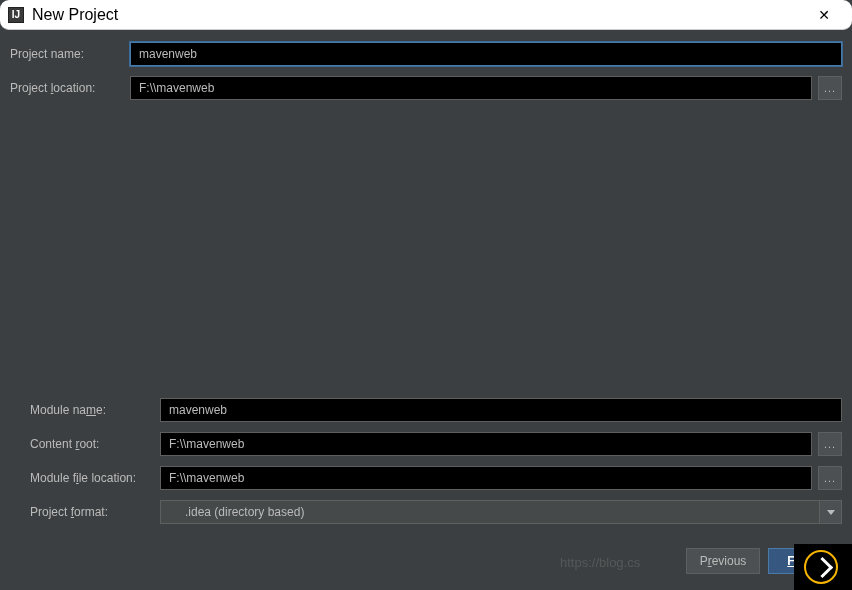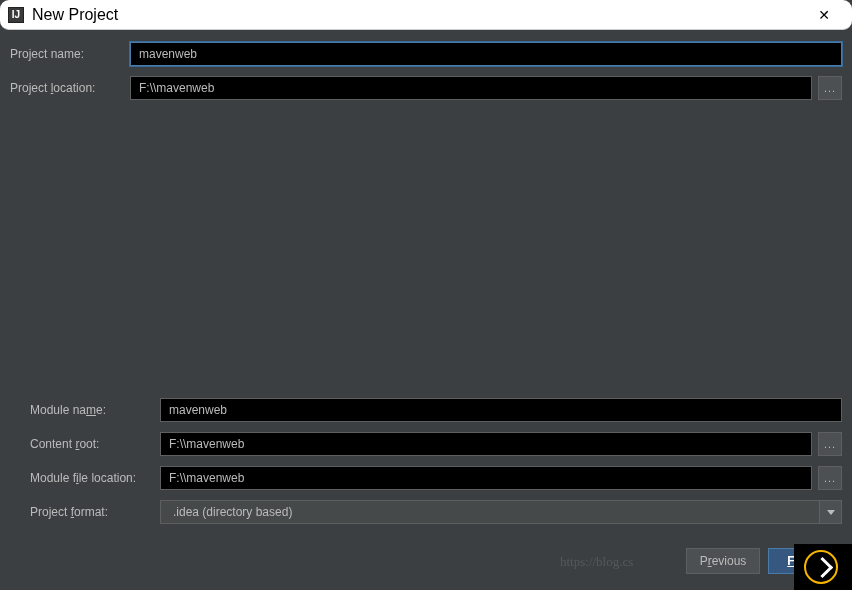--- a/index.html
+++ b/index.html
@@ -104,21 +104,21 @@
       flex: 1;
       position: relative;
       display: flex;
     }
     .select-input {
       flex: 1;
       background: #45494a;
       border: 1px solid #5e6060;
       color: #bbbbbb;
       height: 24px;
-      padding: 0 12px;
+      padding: 0 24px;
       font-size: 12px;
       display: flex; align-items: center;
     }
     .select-arrow {
       width: 22px; height: 24px;
       background: #4c5052;
       border: 1px solid #5e6060;
       border-left: none;
       display: flex; align-items: center; justify-content: center;
     }
@@ -180,21 +180,21 @@
       left: 9px;
     }
     .wm-text { display:flex; flex-direction:column; line-height:1.1; }
     .wm-cn { font-size: 18px; font-weight: bold; letter-spacing: 2px; }
     .wm-en { font-size: 8px; color:#ccc; letter-spacing: 0.5px; }
     .faint-url {
       position: absolute;
       bottom: 20px;
       left: 560px;
       color: rgba(200,200,200,0.18);
-      font-family: Liberation Serif, serif;
+      font-family: Liberation Sans, sans-serif;
       font-size: 13px;
       pointer-events: none;
     }
   </style>
 </head>
 <body>
 
 <div class="titlebar">
   <div class="app-icon">IJ</div>
   <div class="title-text">New Project</div>

